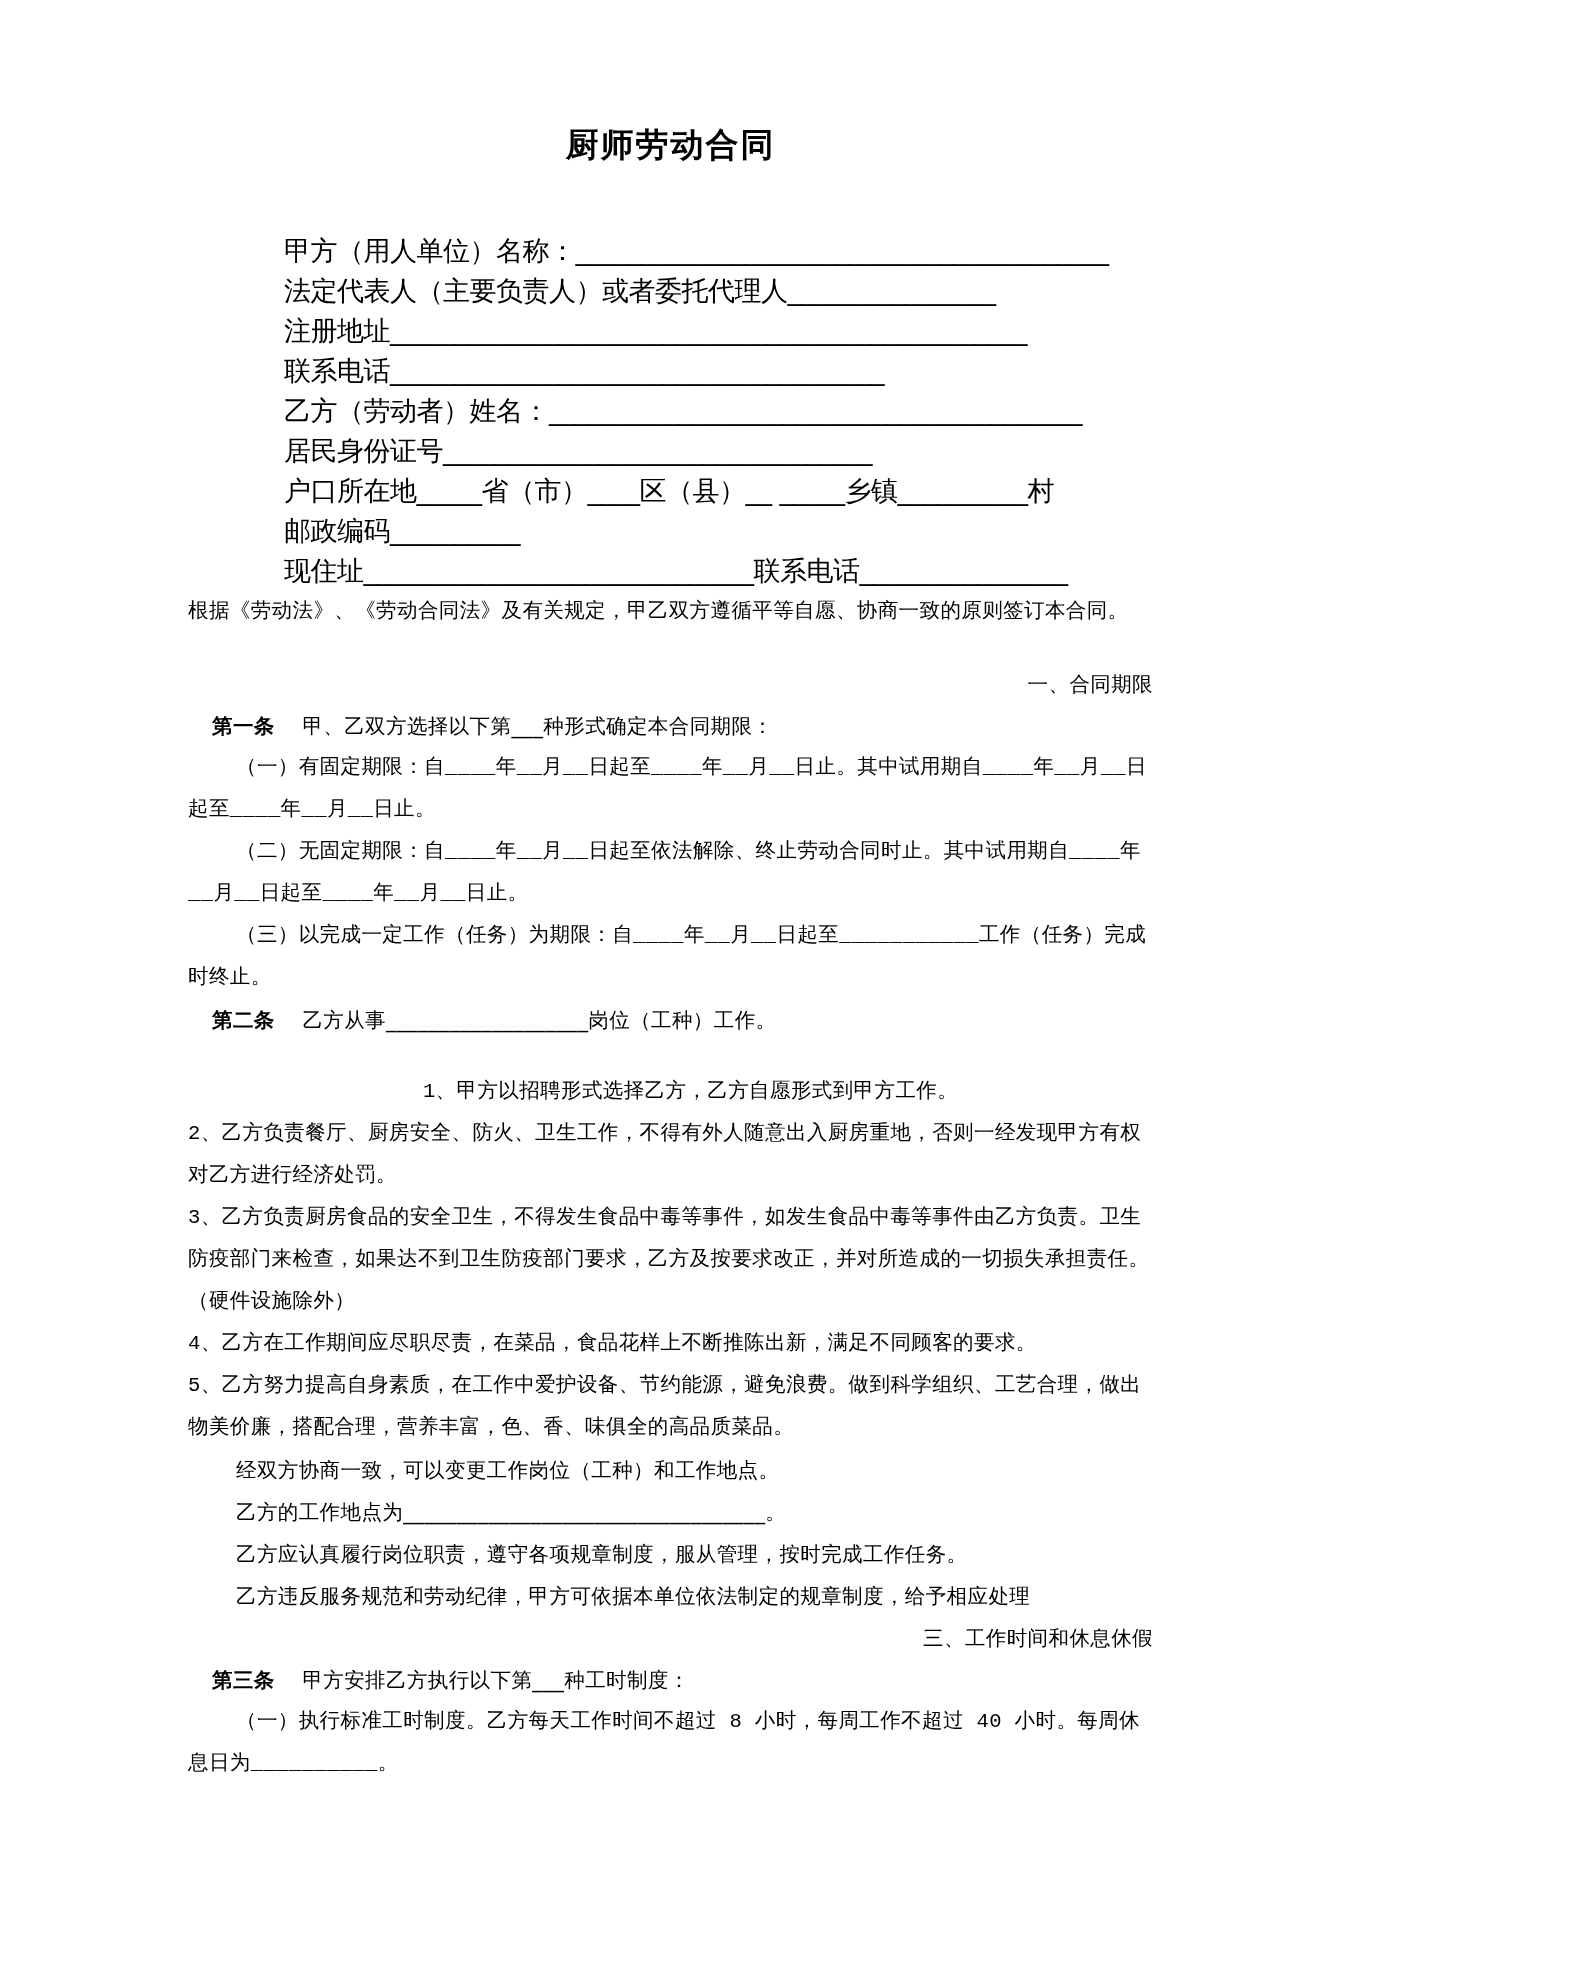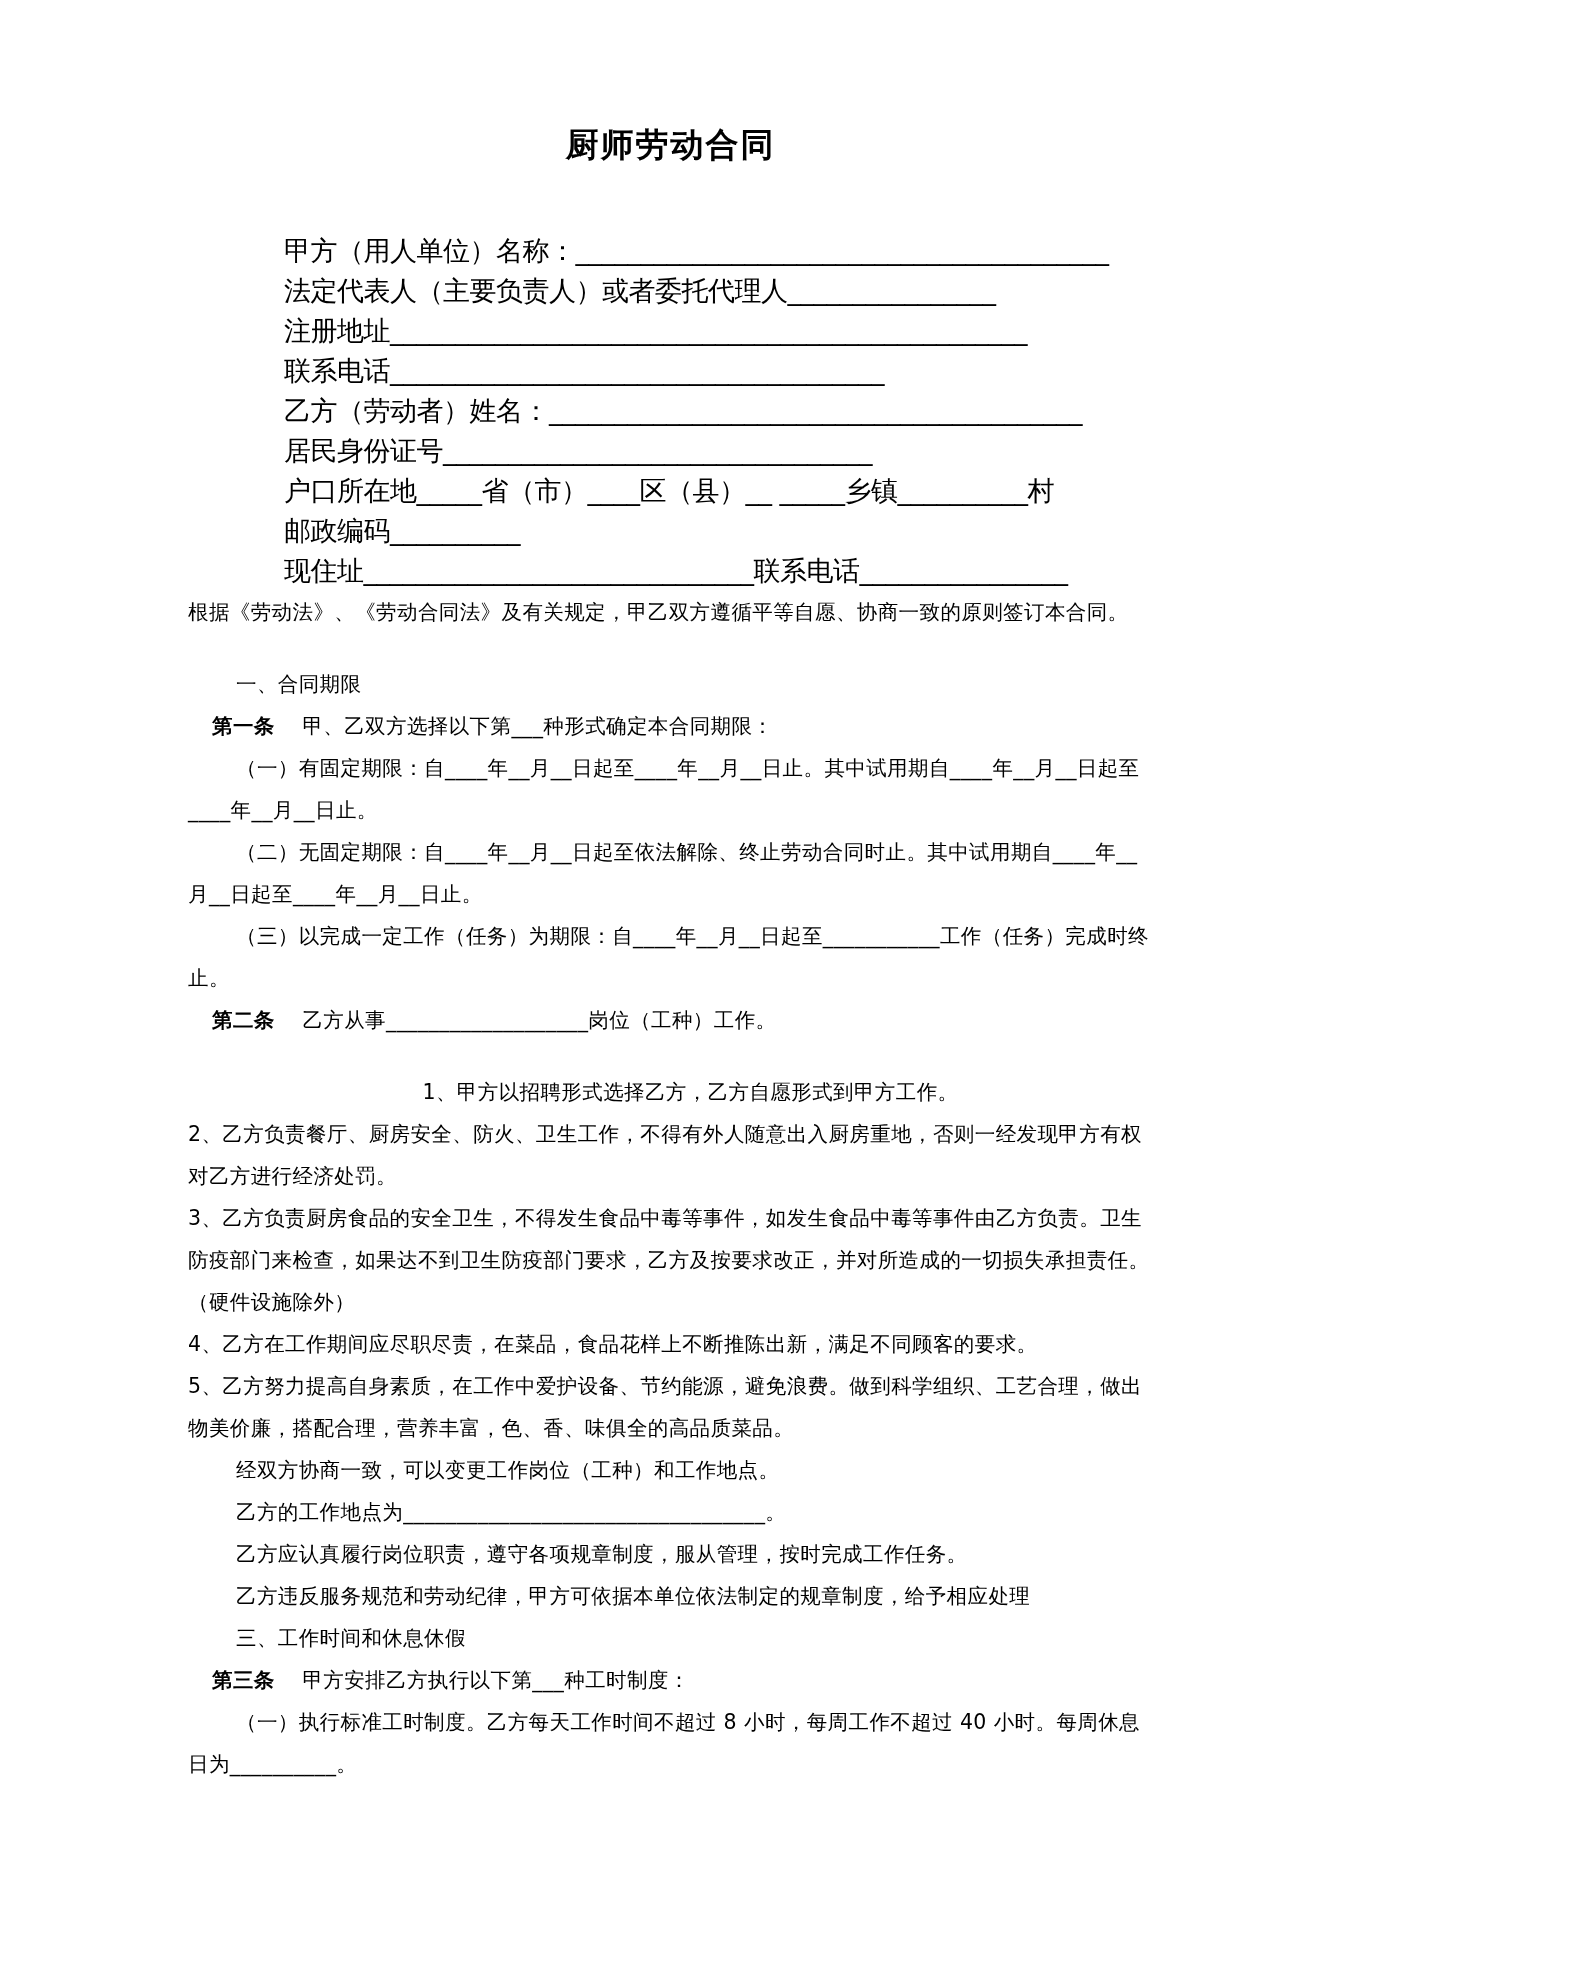--- a/index.html
+++ b/index.html
@@ -46,37 +46,39 @@
     font-size: 27px;
     letter-spacing: -0.5px;
   }
   .spacer-md { height: 30px; }
   .bold { font-weight: 700; }
   .sec-head {
     margin: 0;
     font-size: 20.5px;
     line-height: 42px;
     padding-left: 48px;
+    text-align: right;
   }
   .art-line {
     margin: 0;
     font-size: 20.5px;
     line-height: 42px;
     padding-left: 24px;
   }
   .sub-line {
     margin: 0;
     font-size: 20.5px;
     line-height: 42px;
     padding-left: 48px;
   }
   .flow {
     margin: 0;
     font-size: 20.5px;
     line-height: 42px;
+    font-family: Liberation Mono, monospace;
   }
   .inline-indent { padding-left: 48px; }
 </style>
 </head>
 <body>
 
 <div class="page">
 
   <h1 class="doc-title">厨师劳动合同</h1>
 

